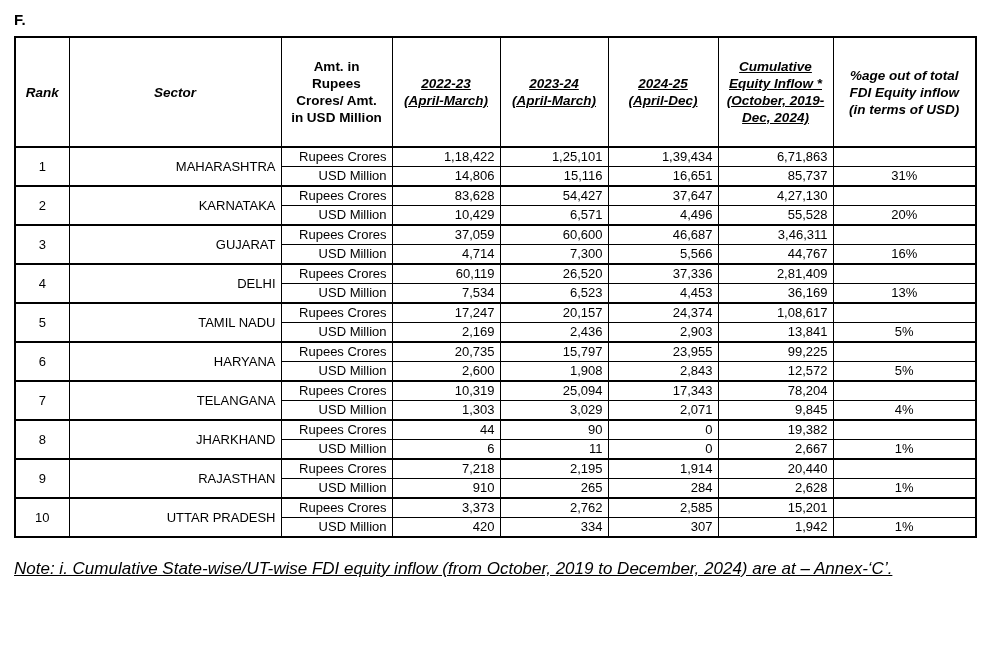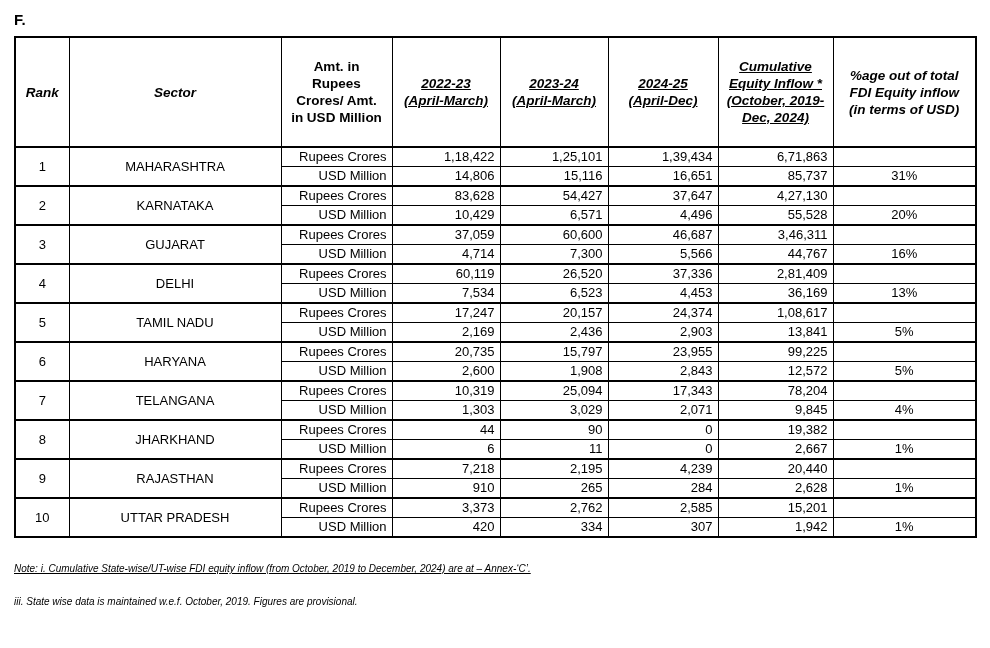--- a/index.html
+++ b/index.html
@@ -53,29 +53,29 @@
 
   .fdi tbody tr { height: 19px; }
   .fdi tbody td {
     font-size: 13px;
     line-height: 18px;
     padding: 0 5px;
     vertical-align: middle;
   }
   .fdi tbody tr.group-start > td { border-top: 2px solid #000; }
   .c-rank  { text-align: center; }
-  .c-state { text-align: center; padding-left: 5px; }
+  .c-state { text-align: right; padding-left: 5px; }
   .c-unit  { text-align: right; }
   .c-num   { text-align: right; padding-right: 7px; }
   .c-pct   { text-align: center; padding-right: 9px; }
 
   .notes {
     margin-top: 22px;
     font-style: italic;
-    font-size: 10px;
+    font-size: 17px;
   }
   .note { margin: 0 0 16px 0; line-height: 17px; }
   .note.un { text-decoration: underline; }
 </style>
 </head>
 <body>
 
 <div class="page">
 
   <div class="title-row">
@@ -272,21 +272,21 @@
           <td class="c-num">0</td>
           <td class="c-num">2,667</td>
           <td class="c-pct">1%</td>
         </tr>
         <tr class="group-start">
           <td class="c-rank" rowspan="2">9</td>
           <td class="c-state" rowspan="2">RAJASTHAN</td>
           <td class="c-unit">Rupees Crores</td>
           <td class="c-num">7,218</td>
           <td class="c-num">2,195</td>
-          <td class="c-num">4,239</td>
+          <td class="c-num">1,914</td>
           <td class="c-num">20,440</td>
           <td class="c-pct"></td>
         </tr>
         <tr>
           <td class="c-unit">USD Million</td>
           <td class="c-num">910</td>
           <td class="c-num">265</td>
           <td class="c-num">284</td>
           <td class="c-num">2,628</td>
           <td class="c-pct">1%</td>
@@ -307,16 +307,15 @@
           <td class="c-num">334</td>
           <td class="c-num">307</td>
           <td class="c-num">1,942</td>
           <td class="c-pct">1%</td>
         </tr>
       </tbody>
   </table>
 
   <div class="notes">
     <p class="note un">Note:  i. Cumulative State-wise/UT-wise FDI equity inflow (from October, 2019 to December, 2024) are at – Annex-‘C’.</p>
-    <p class="note">iii. State wise data is maintained w.e.f. October, 2019. Figures are provisional.</p>
   </div>
 
 </div>
 
 </body></html>

